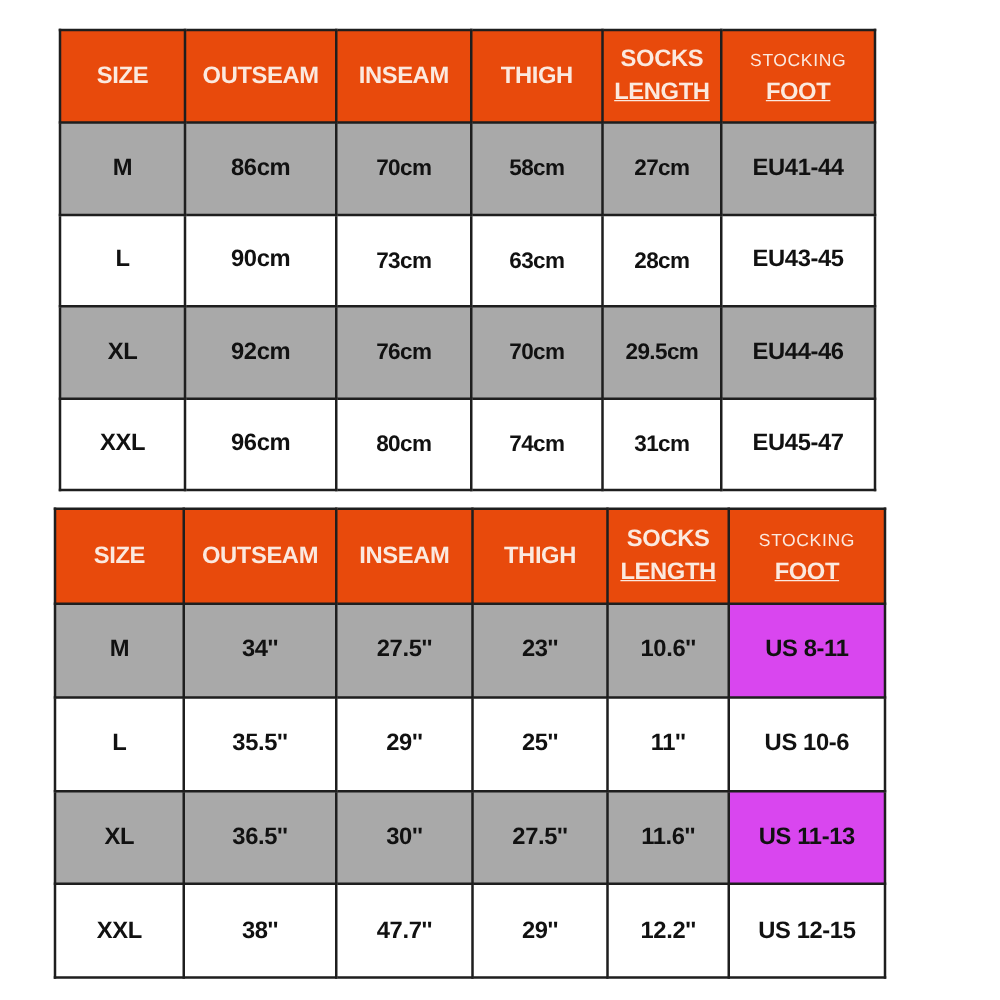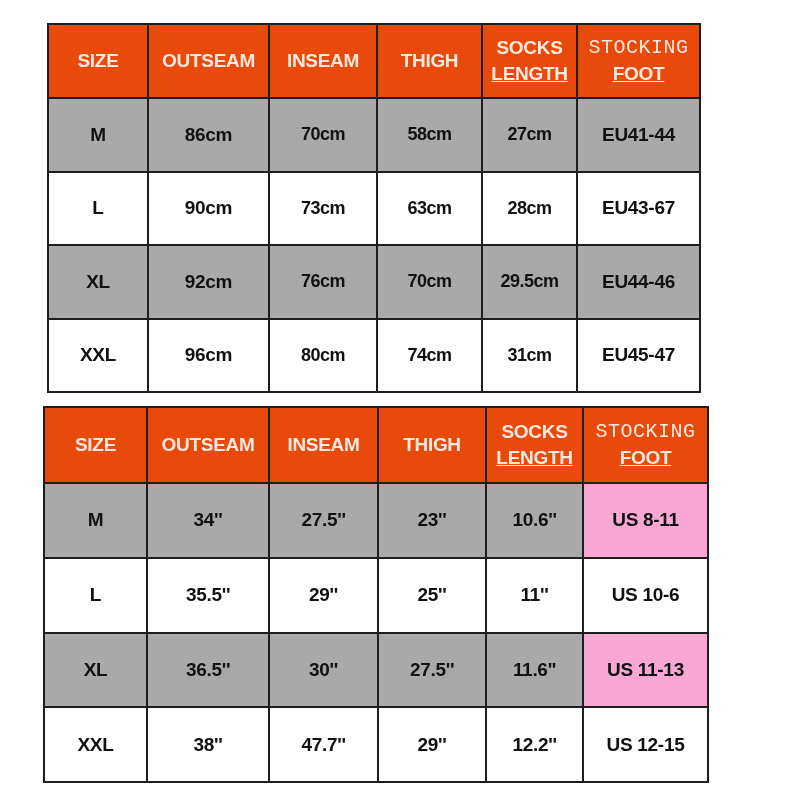--- a/index.html
+++ b/index.html
@@ -29,34 +29,34 @@
   .size-table th {
     background: #E84A0C;
     color: #FBE9DF;
     font-family: "Liberation Sans", sans-serif;
     font-weight: bold;
     font-size: 19px;
     line-height: 26px;
     letter-spacing: -0.3px;
   }
   .size-table th.serif-head .l1 {
-    font-family: Liberation Mono, monospace;
+    font-family: Liberation Sans, sans-serif;
     font-weight: normal;
-    font-size: 20px;
+    font-size: 14px;
     letter-spacing: 0.5px;
     display: block;
   }
   .size-table th .l2 {
     display: block;
     text-decoration: underline;
   }
   .size-table th .l1 { display: block; }
   .size-table tr.gray td { background: #A9A9A9; }
   .size-table tr.white td { background: #ffffff; }
-  .size-table tr.gray td.light { background: #f9a8d4; }
+  .size-table tr.gray td.light { background: #d946ef; }
   .sans {
     font-family: "Liberation Sans", sans-serif;
     font-weight: bold;
     font-size: 19px;
     letter-spacing: -0.3px;
   }
   .mono {
     font-family: Liberation Sans, sans-serif;
     font-weight: bold;
     font-size: 18px;
@@ -99,21 +99,21 @@
     <td class="mono">58cm</td>
     <td class="mono">27cm</td>
     <td class="sans">EU41-44</td>
   </tr>
   <tr class="white">
     <td class="sans">L</td>
     <td class="sans">90cm</td>
     <td class="mono">73cm</td>
     <td class="mono">63cm</td>
     <td class="mono">28cm</td>
-    <td class="sans">EU43-67</td>
+    <td class="sans">EU43-45</td>
   </tr>
   <tr class="gray">
     <td class="sans">XL</td>
     <td class="sans">92cm</td>
     <td class="mono">76cm</td>
     <td class="mono">70cm</td>
     <td class="mono">29.5cm</td>
     <td class="sans">EU44-46</td>
   </tr>
   <tr class="white">

